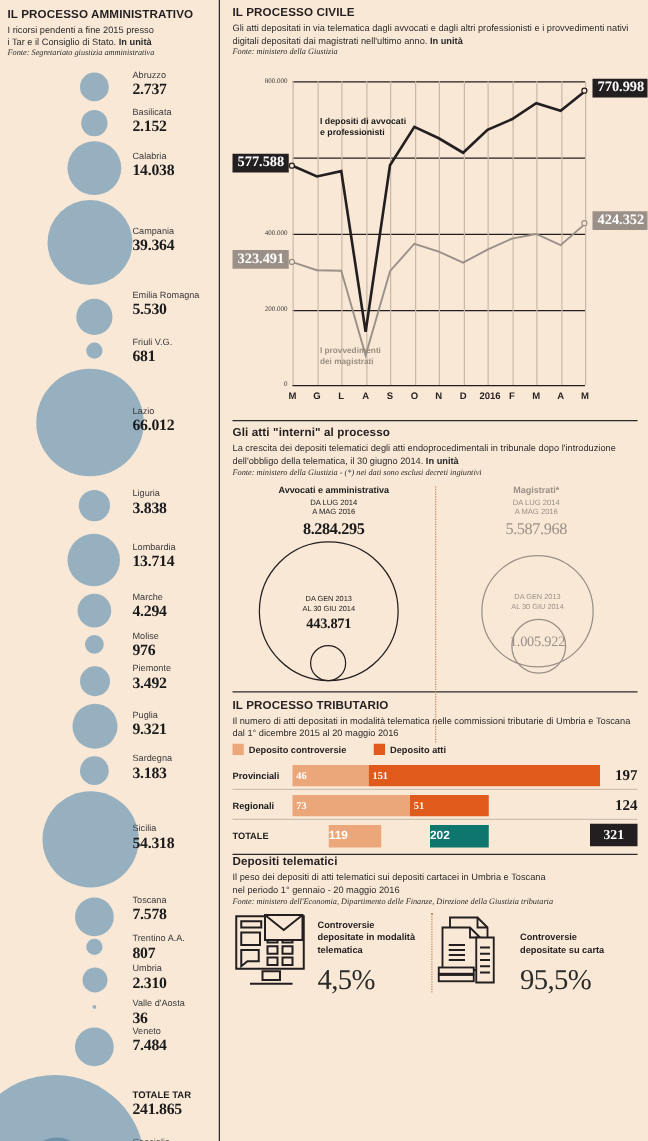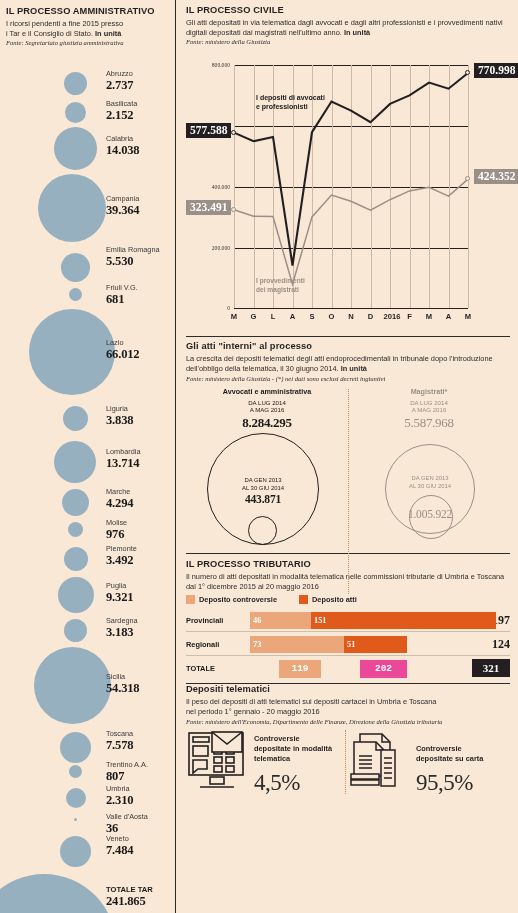--- a/index.html
+++ b/index.html
@@ -27,21 +27,21 @@
   }
   .sec-sub {
     font-size:7.4px; line-height:1.33; color:#2b2b2b;
   }
   .sec-sub b { font-weight:bold; }
   .sec-src {
     font-size:6.6px; font-style:italic; color:#2b2b2b;
     font-family:"Liberation Serif", serif; margin-top:1px;
   }
 
-  .bubbles { position:relative; margin-top:23px; height:830px; }
+  .bubbles { position:relative; margin-top:9px; height:830px; }
   .bubble-row {
     position:absolute; left:0; width:169px;
   }
   .bubble {
     position:absolute; border-radius:50%; background:#97b0bf;
   }
   .blabel {
     position:absolute; left:100px; width:72px;
     font-family:"Liberation Serif", serif;
     line-height:1.05;
@@ -135,36 +135,36 @@
   }
   .ring-lbl.grey { color:#9a9087; }
   .ring-lbl.grey .big { font-weight:normal;margin-top:17px; }
 
   
   .legend { display:flex; gap:22px; margin-top:4px; align-items:center; }
   .lg { display:flex; align-items:center; gap:4px; font-size:7.4px; font-weight:bold;}
   .sw { width:9px; height:9px; display:inline-block; }
   .bars { margin-top:6px; }
   .bar-row { display:flex; align-items:center; height:20px; margin-bottom:1px; }
-  .bar-lbl { width:64px; font-size:7.4px; font-weight:bold; color:#1a1a1a; }
+  .bar-lbl { width:48px; font-size:7.4px; font-weight:bold; color:#1a1a1a; }
   .bar-track { position:relative; flex:1; height:17px; }
   .seg {
     position:absolute; top:0; height:17px; color:#fff; font-weight:bold;
     font-size:8.3px; padding-left:3px; line-height:17px;
     font-family:"Liberation Serif", serif;
   }
   .bar-tot {
     width:34px; text-align:right; font-family:"Liberation Serif", serif;
     font-weight:bold; font-size:12px; color:#1a1a1a;
   }
   .row-sep { height:1px; background:#cdbfae; margin:1px 0 2px 0; }
   .chip {
-    position:absolute; top:0; height:18px; line-height:18px; text-align:center;
+    position:absolute; top:0; height:18px; line-height:18px; text-align:left;
     color:#fff; font-weight:bold; font-size:9.5px;
-    font-family:Liberation Mono, monospace;
+    font-family:Liberation Sans, sans-serif;
   }
   .tot-chip {
     width:38px; height:18px; line-height:18px; background:#231f20; color:#fff;
     font-family:"Liberation Serif", serif; font-weight:bold; font-size:11px;
     text-align:center; margin-left:-4px;
   }
 
   
   .dt-cols { display:flex; margin-top:5px; position:relative; }
   .dt { width:50%; display:flex; align-items:flex-end; gap:6px; }
@@ -544,21 +544,21 @@
             <div class="seg" style="left:94px; width:63px; background:#df5a1b;">51</div>
           </div>
           <div class="bar-tot">124</div>
         </div>
         <div class="row-sep"></div>
 
         <div class="bar-row">
           <div class="bar-lbl">TOTALE</div>
           <div class="bar-track">
             <div class="chip" style="left:29px; width:42px; background:#eba67a;">119</div>
-            <div class="chip" style="left:110px; width:47px; background:#ec4899;">202</div>
+            <div class="chip" style="left:110px; width:47px; background:#0f766e;">202</div>
           </div>
           <div class="bar-tot"><span class="tot-chip" style="display:inline-block">321</span></div>
         </div>
       </div>
     </div>
 
     <div class="hrule" style="margin-top:5px"></div>
 
     <div>
       <div class="sec-title" style="margin-top:0">Depositi telematici</div>

